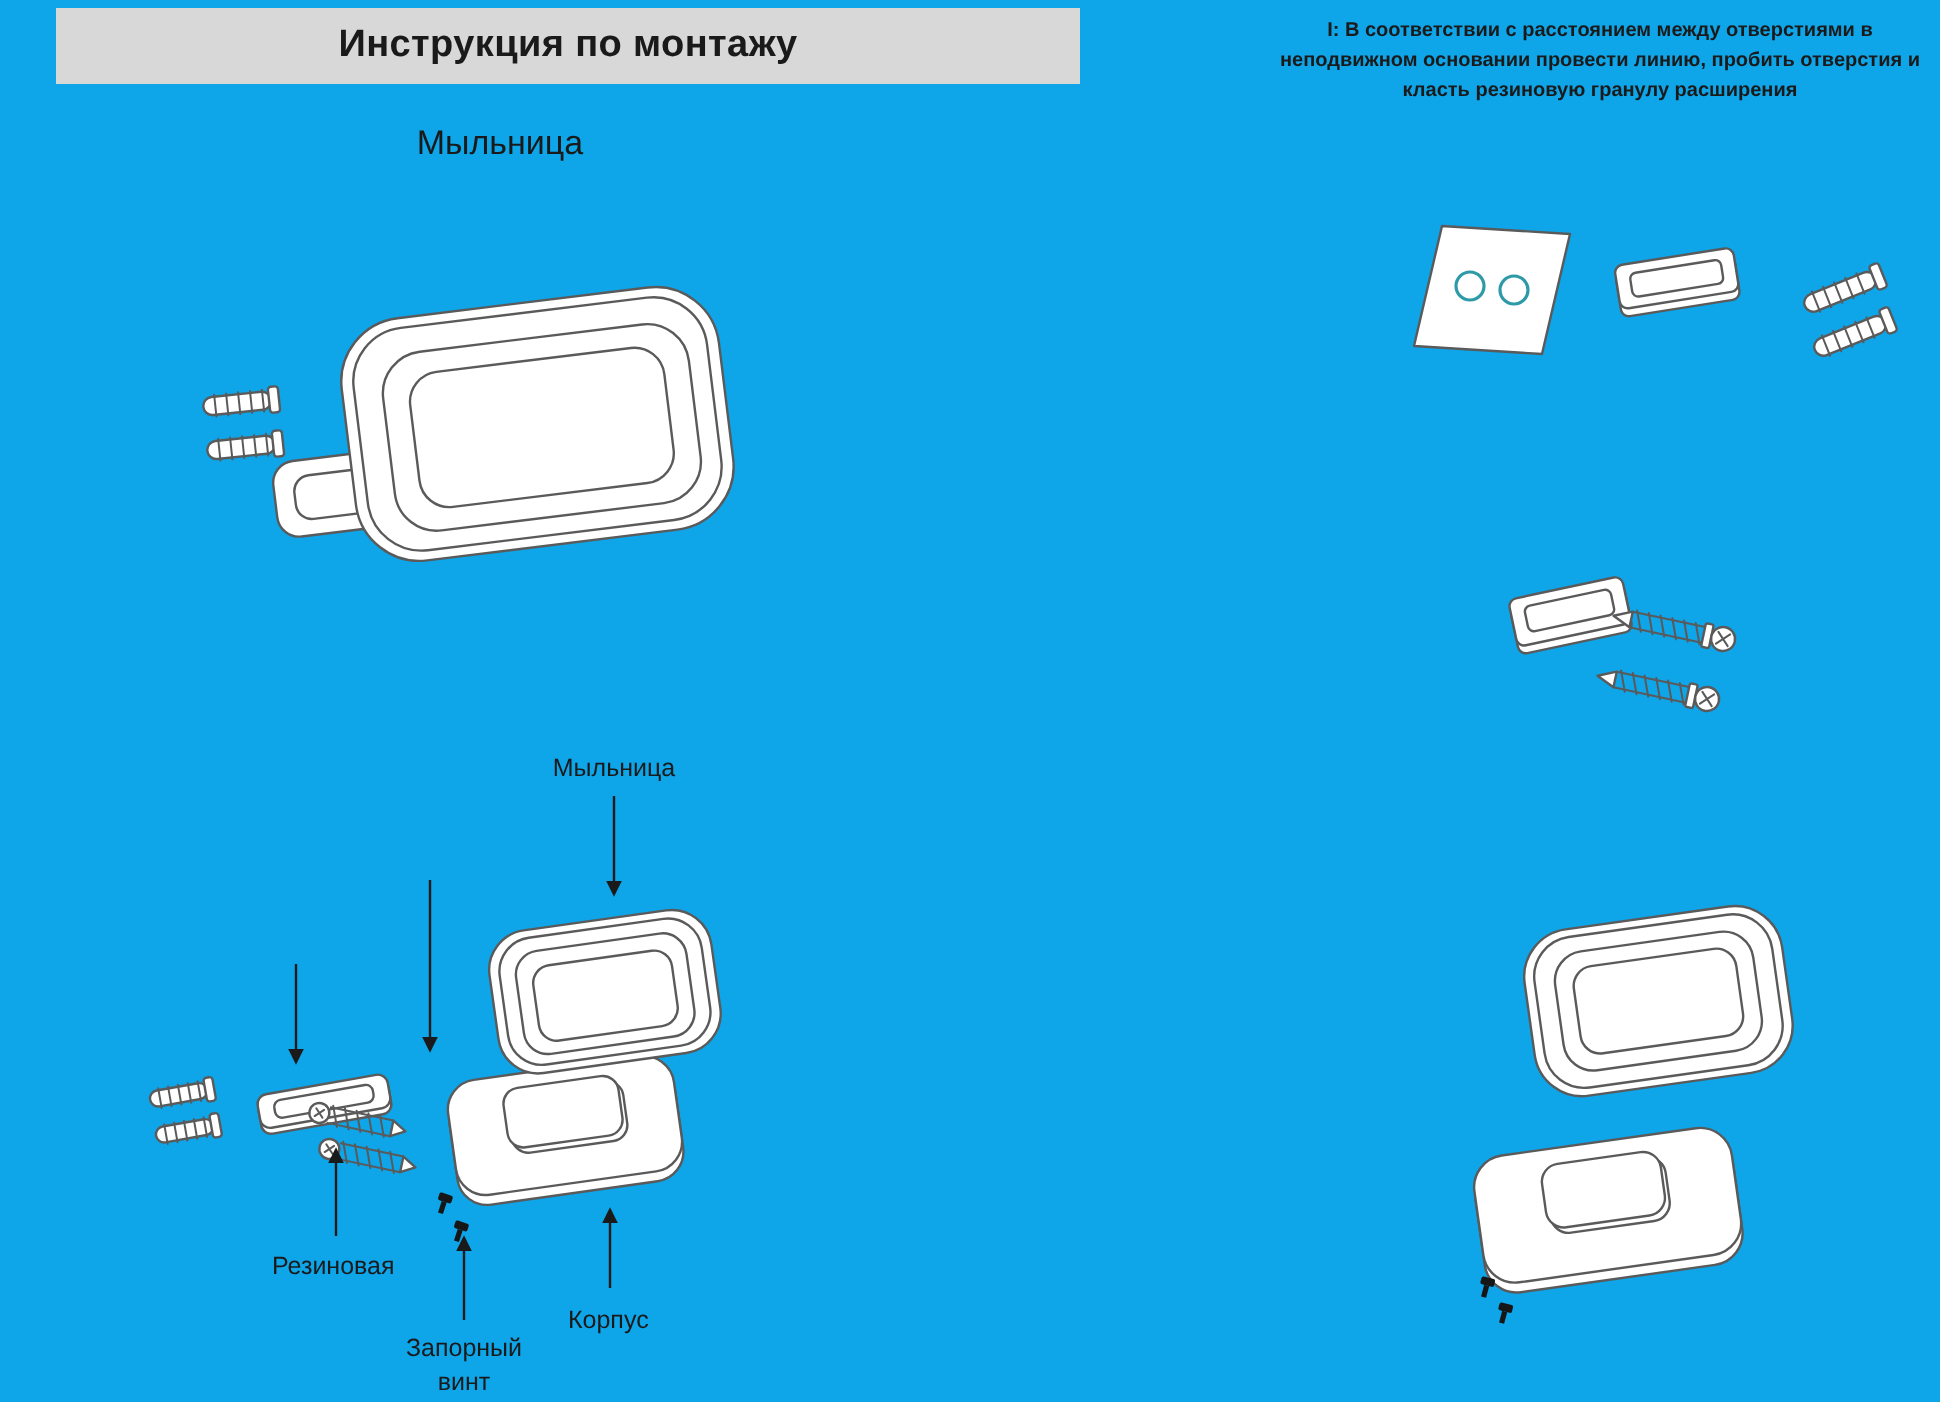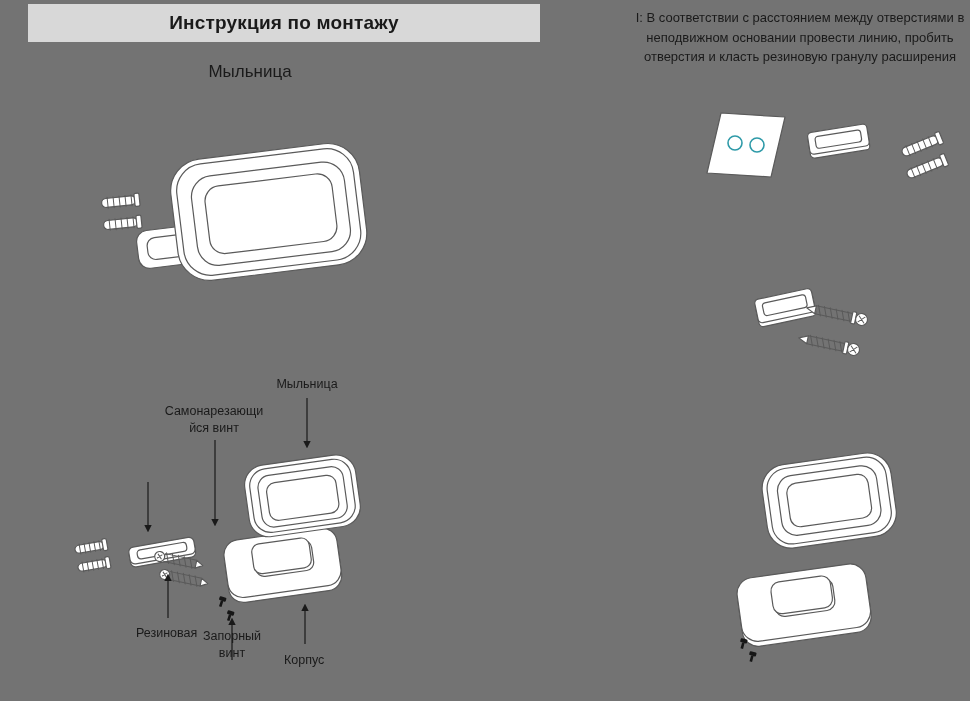--- a/index.html
+++ b/index.html
@@ -4,29 +4,29 @@
 <style>
   :root{
     --header-bg:#d8d8d8;
     --line-art:#5a5a5a;
     --hole-accent:#2e9aa8;
     --text:#1a1a1a;
   }
   *{margin:0;padding:0;box-sizing:border-box;}
   html,body{background:#ffffff;}
   body{font-family:"Liberation Sans",sans-serif;color:var(--text);}
-  .sheet{position:relative;width:970px;height:701px;background:#737373;overflow:hidden;}
+  .sheet{position:relative;width:970px;height:701px;background:#0ea5e9;overflow:hidden;}
   .abs{position:absolute;}
   .header-bar{left:28px;top:4px;width:512px;height:38px;background:var(--header-bg);
     display:flex;align-items:center;justify-content:center;}
   .header-title{font-size:19px;font-weight:bold;letter-spacing:.2px;}
   .product-name{left:150px;top:62px;width:200px;text-align:center;font-size:17px;}
   .plabel{font-size:12.5px;line-height:1.32;white-space:pre-line;}
   .center{text-align:center;}
-  .step-text{font-size:13px;line-height:1.5;}
+  .step-text{font-size:10px;line-height:1.5;font-weight:bold;}
   svg{display:block;overflow:visible;}
   .ln{fill:#ffffff;stroke:var(--line-art);stroke-width:1.2;stroke-linejoin:round;stroke-linecap:round;}
   .thin{fill:none;stroke:var(--line-art);stroke-width:1;stroke-linecap:round;}
   .hole{fill:none;stroke:var(--hole-accent);stroke-width:1.6;}
   .arrow{stroke:#1a1a1a;stroke-width:1.2;}
   .blackpart{fill:#161616;stroke:none;}
 </style>
 </head>
 <body>
 
@@ -127,24 +127,22 @@
 
     <line class="arrow" x1="277" y1="26" x2="277" y2="74" marker-end="url(#arrowhead)"></line>
     <line class="arrow" x1="185" y1="68" x2="185" y2="152" marker-end="url(#arrowhead)"></line>
     <line class="arrow" x1="118" y1="110" x2="118" y2="158" marker-end="url(#arrowhead)"></line>
     <line class="arrow" x1="138" y1="246" x2="138" y2="204" marker-end="url(#arrowhead)"></line>
     <line class="arrow" x1="202" y1="288" x2="202" y2="248" marker-end="url(#arrowhead)"></line>
     <line class="arrow" x1="275" y1="272" x2="275" y2="234" marker-end="url(#arrowhead)"></line>
   </svg>
 
   <div class="abs plabel center" style="left:262px;top:376px;width:90px">Мыльница</div>
-  <div class="abs plabel center" style="left:158px;top:403px;width:112px">Самонарезающи
-йся винт</div>
   <div class="abs plabel" style="left:136px;top:625px;width:90px">Резиновая</div>
-  <div class="abs plabel center" style="left:192px;top:628px;width:80px">Запорный
+  <div class="abs plabel center" style="left:192px;top:666px;width:80px">Запорный
 винт</div>
   <div class="abs plabel" style="left:284px;top:652px;width:70px">Корпус</div>
 
   <div class="abs step-text center" style="left:634px;top:8px;width:332px">I: В соответствии с расстоянием между отверстиями в неподвижном основании провести линию, пробить отверстия и класть резиновую гранулу расширения</div>
   <svg class="abs" style="left:695px;top:103px" width="260" height="118" viewBox="0 0 260 118">
     <g>
       <path class="ln" d="M26,10 L90,14 L76,74 L12,70 Z"></path>
       <circle class="hole" cx="40" cy="40" r="7"></circle>
       <circle class="hole" cx="62" cy="42" r="7"></circle>
     </g>

